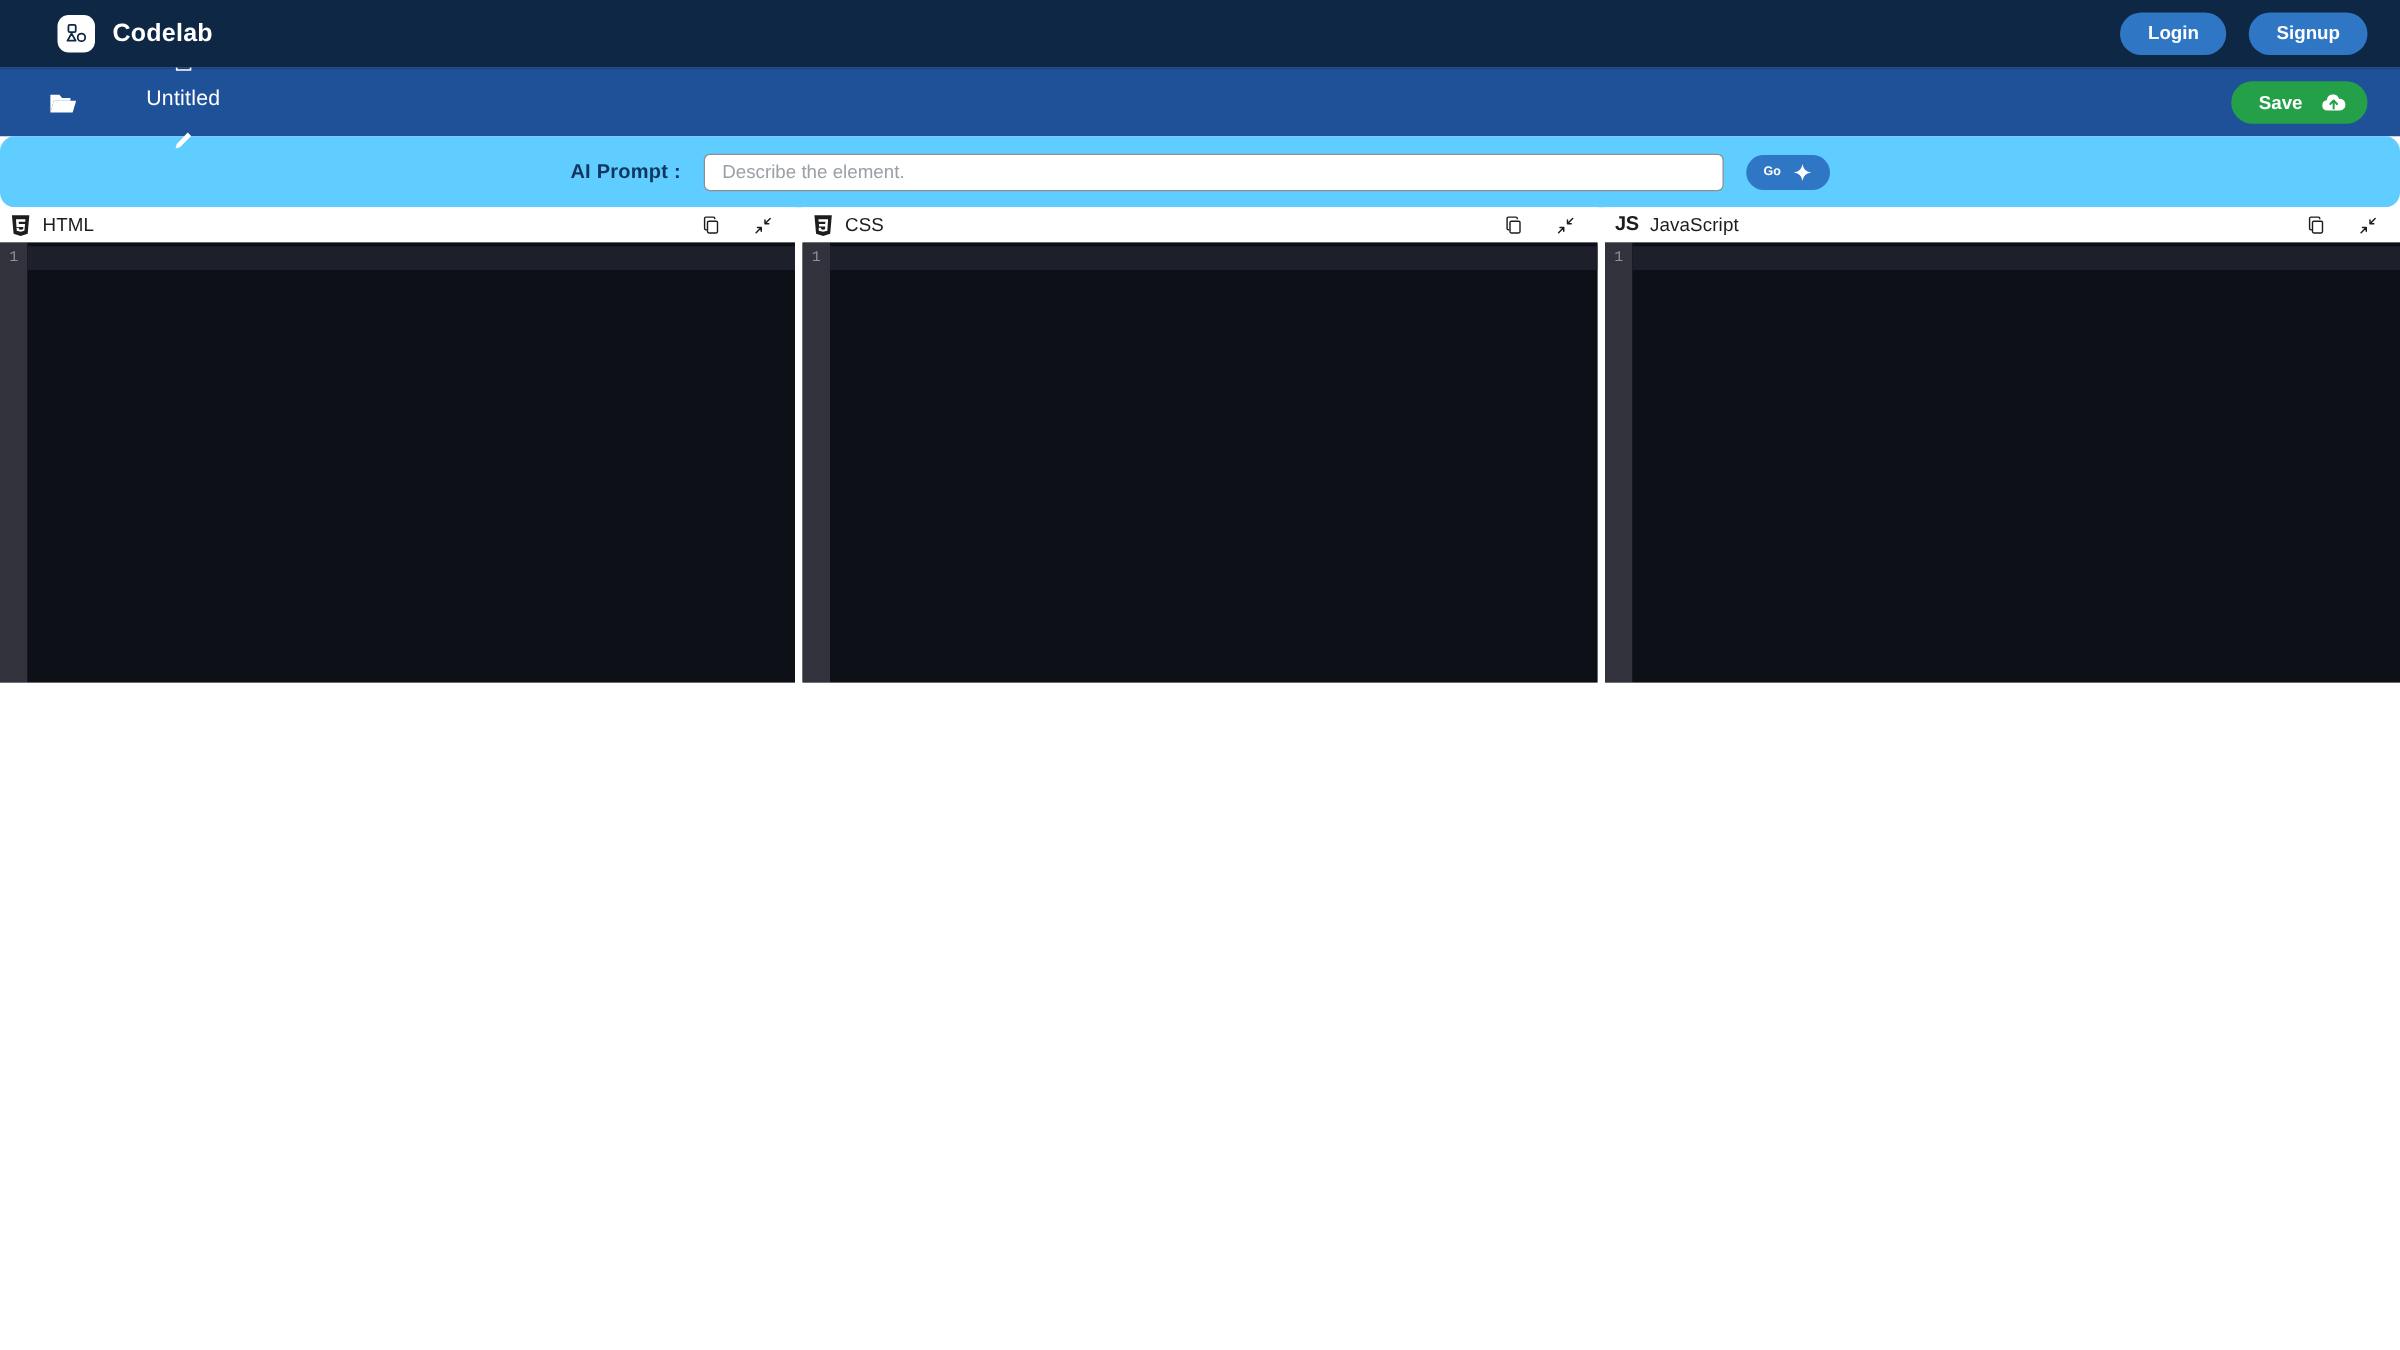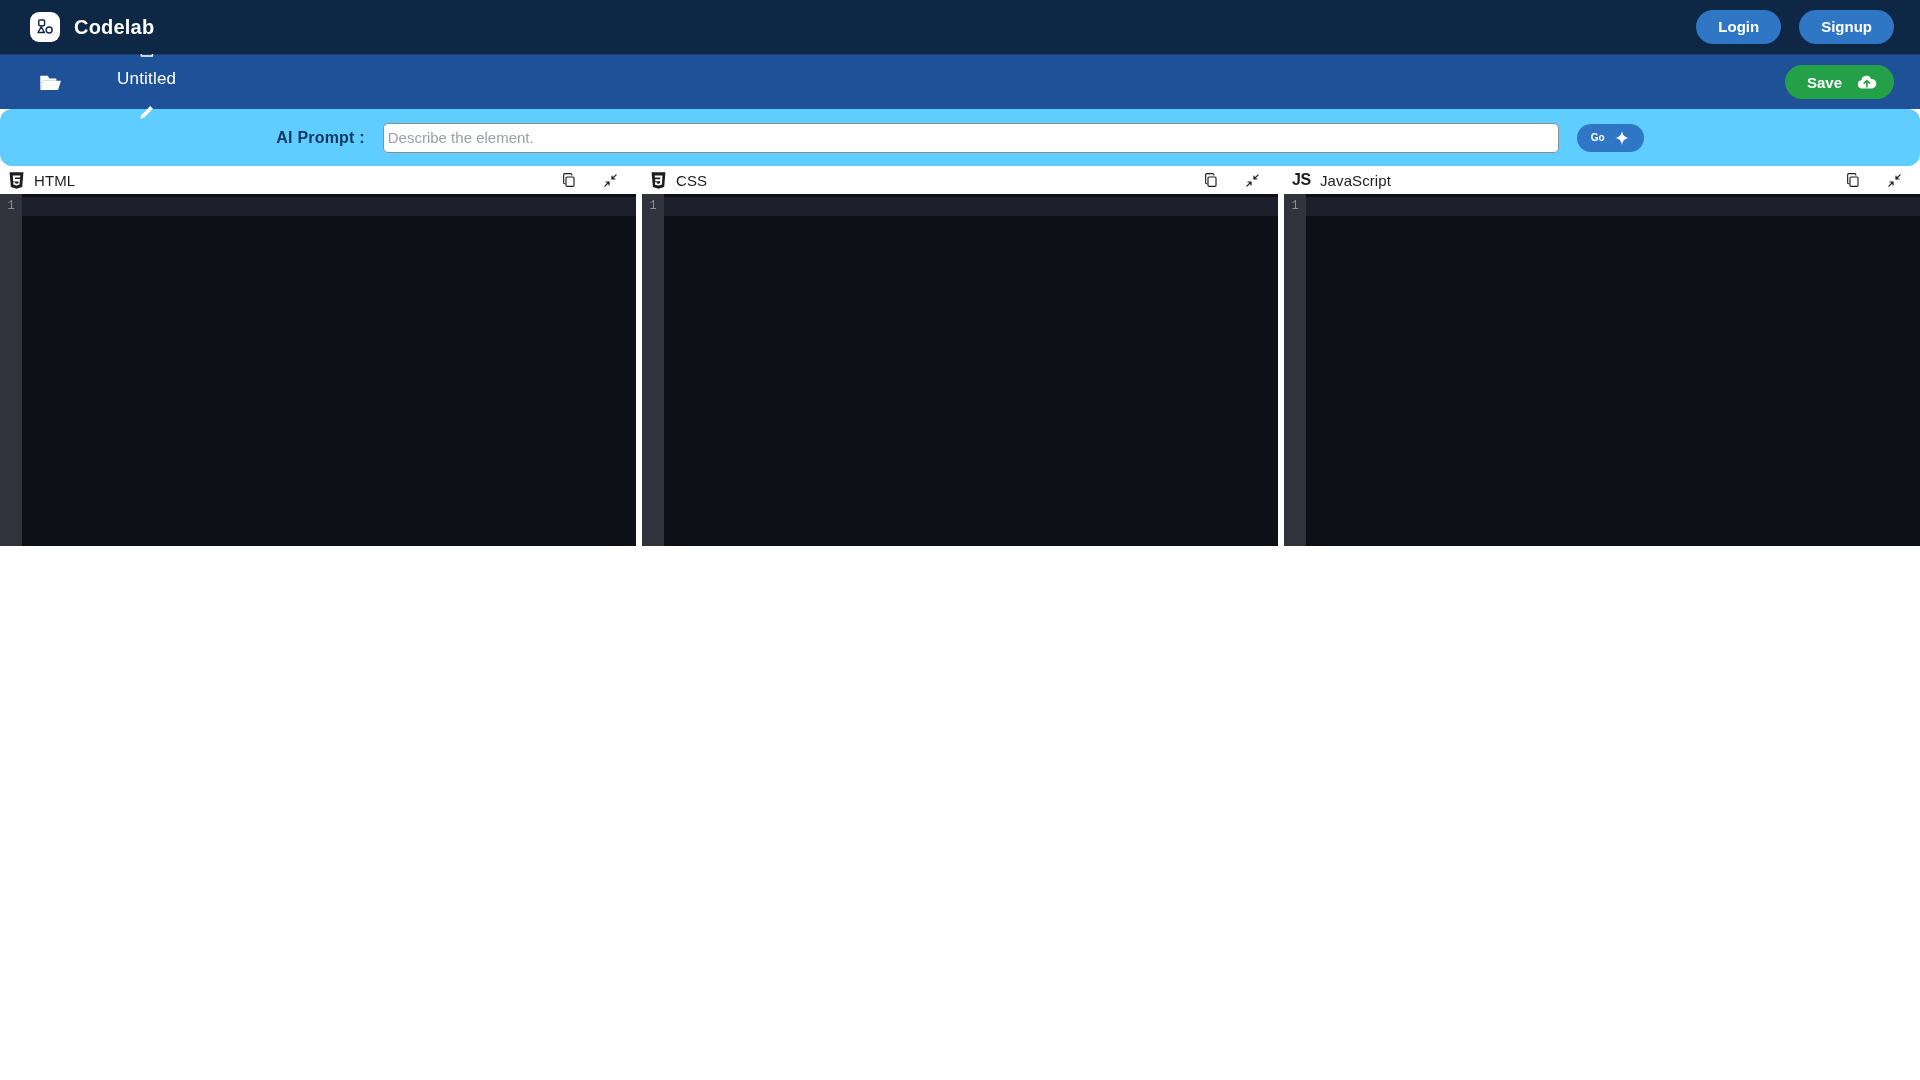--- a/index.html
+++ b/index.html
@@ -19,20 +19,21 @@
     background: #0d2744;
     display: flex;
     align-items: center;
     padding: 0 26px 0 30px;
     position: relative;
   }
   .brand {
     display: flex;
     align-items: center;
     gap: 14px;
+    margin-left: 16px;
   }
   .brand-logo {
     width: 30px;
     height: 30px;
     border-radius: 9px;
     background: #ffffff;
     display: flex;
     align-items: center;
     justify-content: center;
     flex: 0 0 auto;
@@ -123,26 +124,26 @@
     gap: 18px;
     border-radius: 12px;
   }
   .prompt-label {
     color: #10365e;
     font-size: 16px;
     font-weight: bold;
     letter-spacing: .2px;
   }
   .prompt-input {
-    width: 1176px;
+    width: 816px;
     height: 30px;
     border: 1px solid #8a8f94;
     border-radius: 5px;
     background: #ffffff;
-    padding: 0 4px;
+    padding: 0 14px;
     font-size: 15px;
     font-family: "Liberation Sans", sans-serif;
     color: #8b5cf6;
     outline: none;
   }
   .prompt-input::placeholder { color: #9aa0a6; }
   .go-btn {
     background: #2f77c4;
     border: none;
     border-radius: 999px;

